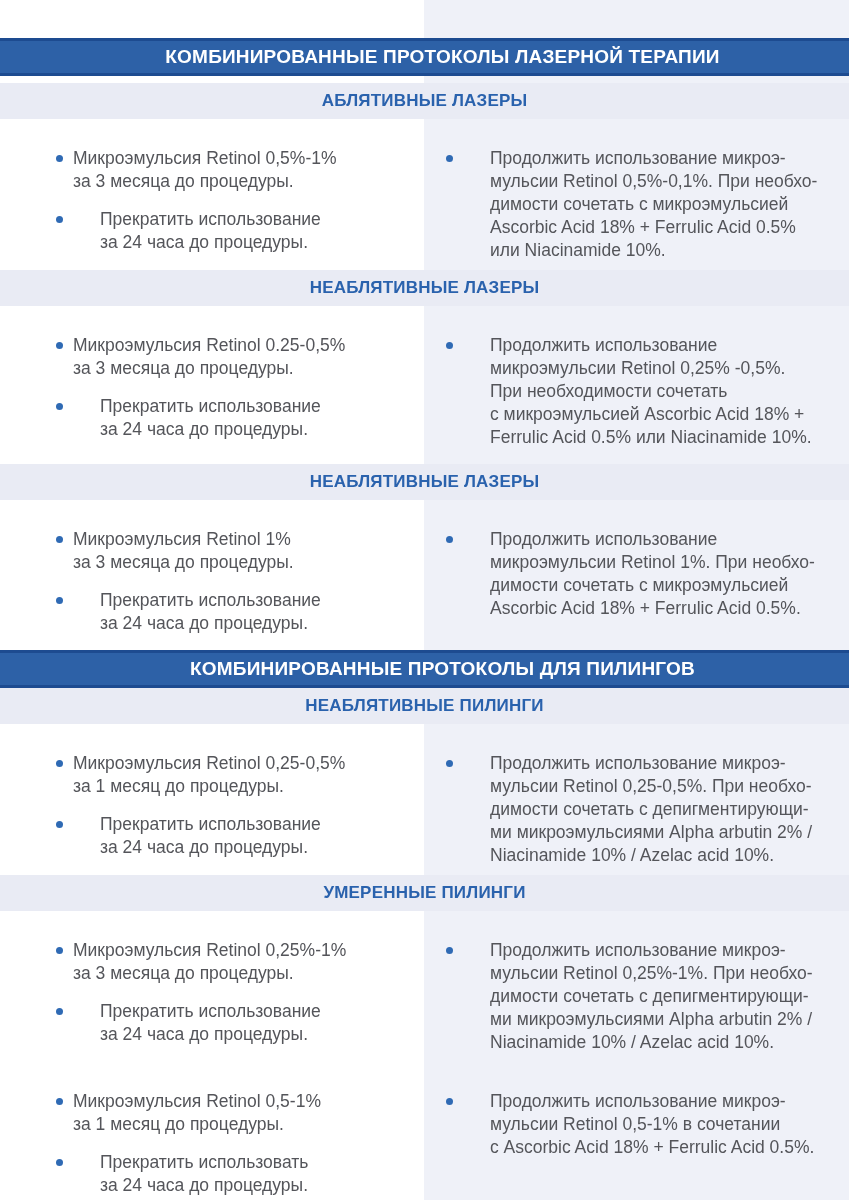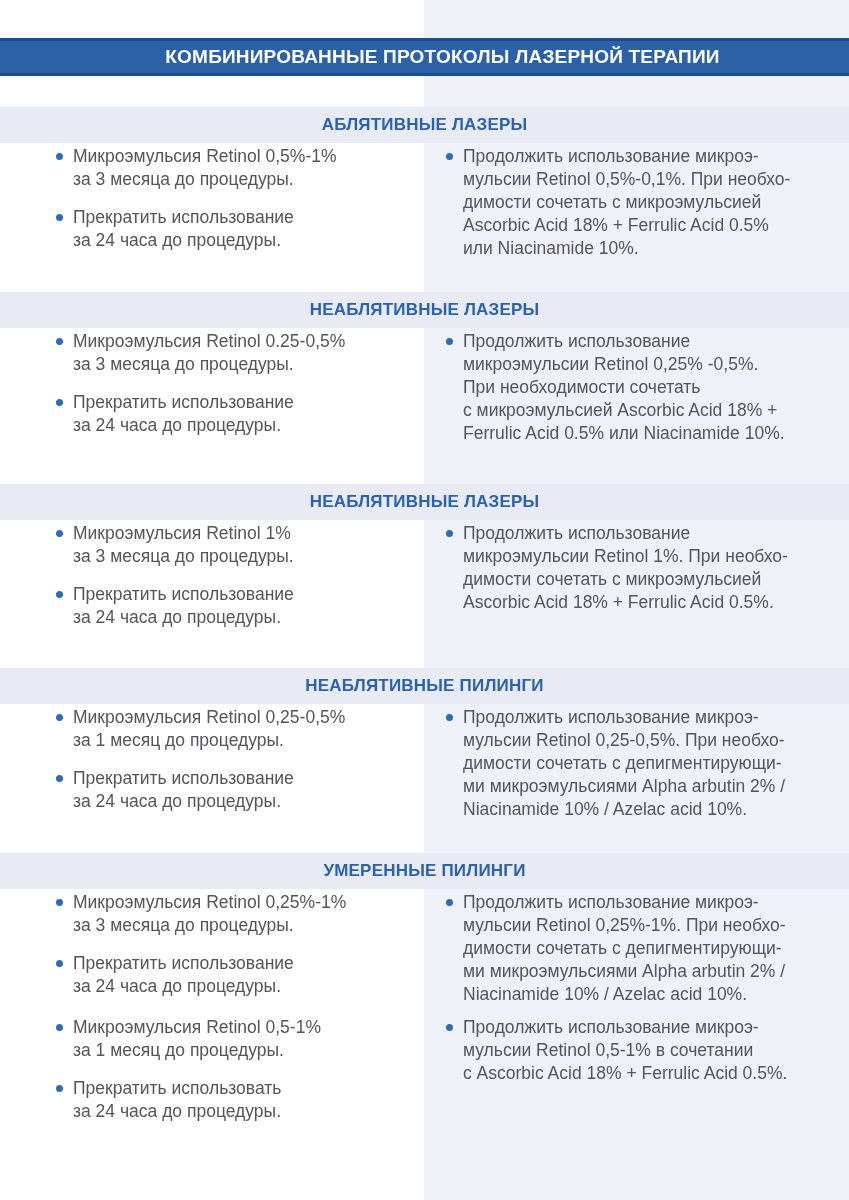--- a/index.html
+++ b/index.html
@@ -30,30 +30,30 @@
     height:32px;
     display:flex;align-items:center;justify-content:center;
     color:#ffffff;font-weight:bold;font-size:19px;letter-spacing:.2px;padding-left:36px;
   }
   
   .light-band{
     flex:0 0 auto;
     background:#e9ebf4;
     height:36px;
     display:flex;align-items:center;justify-content:center;
-    color:#2a62ad;font-weight:bold;font-size:17px;letter-spacing:.2px;margin-top:24px;
+    color:#2a62ad;font-weight:bold;font-size:17px;letter-spacing:.2px;
   }
   .gap{height:7px;flex:0 0 auto;}
   
   .cols{display:flex;flex:0 0 auto;}
-  .col{box-sizing:border-box;padding-top:2px;padding-bottom:8px;}
+  .col{box-sizing:border-box;padding-top:28px;padding-bottom:8px;}
   .col-left{width:424px;padding-left:56px;padding-right:16px;}
   .col-right{width:425px;padding-left:22px;padding-right:16px;}
   .bullet{display:flex;margin-bottom:15px;}
-  .bullet:last-child{margin-bottom:0;}
+  .bullet:last-child{margin-bottom:0;gap:27px;}
   .dot{
     flex:0 0 auto;width:7px;height:7px;border-radius:50%;
     background:#2f6ab4;margin:8px 10px 0 0;
   }
   .txt{
     white-space:pre-line;
     color:#54555a;font-size:17.5px;line-height:23px;
   }
 </style>
 </head>
@@ -153,20 +153,23 @@
         <div class="txt">Продолжить использование
 микроэмульсии Retinol 1%. При необхо-
 димости сочетать с микроэмульсией
 Ascorbic Acid 18% + Ferrulic Acid 0.5%.</div>
       </div>
     </div>
   </div>
 
   <div class="gap"></div>
 
+  <div class="dark-band">
+    <span>КОМБИНИРОВАННЫЕ ПРОТОКОЛЫ ДЛЯ ПИЛИНГОВ</span>
+  </div>
   <div class="light-band">
     <span>НЕАБЛЯТИВНЫЕ ПИЛИНГИ</span>
   </div>
 
   <div class="cols">
     <div class="col col-left">
       <div class="bullet">
         <span class="dot"></span>
         <div class="txt">Микроэмульсия Retinol 0,25-0,5%
 за 1 месяц до процедуры.</div>

